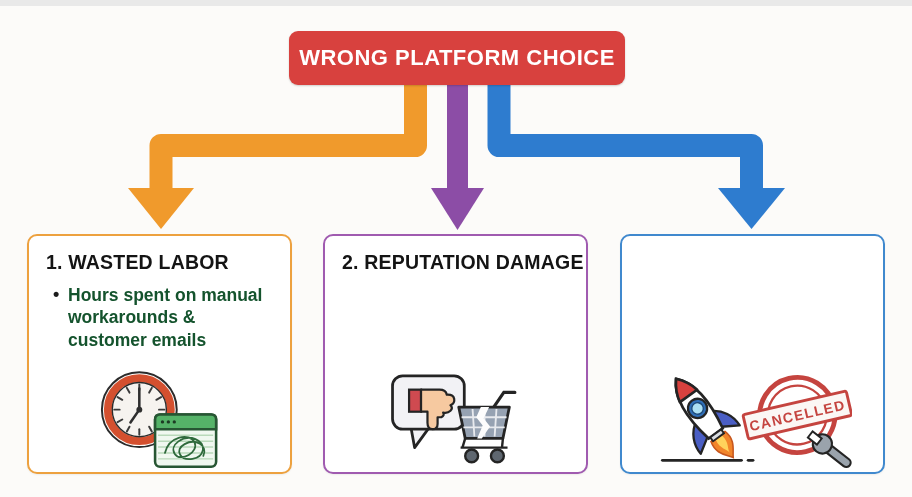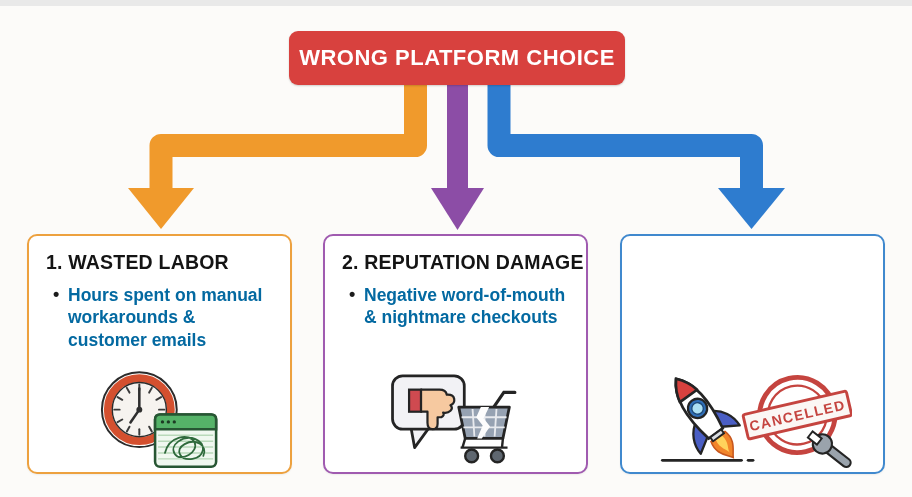--- a/index.html
+++ b/index.html
@@ -34,21 +34,21 @@
   }
   #box1{left:27px; border-color:var(--box1-border,#eda13f);}
   #box2{left:323px; border-color:var(--box2-border,#a05bb0);}
   #box3{left:620px; border-color:var(--box3-border,#4089ce);}
   .box-heading{
     font-size:19.5px; font-weight:bold; color:#141414; letter-spacing:.2px;
     margin:2px 0 10px 2px; white-space:nowrap;
   }
   .box ul{margin:0; padding:0 0 0 24px; list-style:none;}
   .box li{
-    position:relative; font-size:17.5px; font-weight:600; line-height:1.28; color:#0369a1;
+    position:relative; font-size:17.5px; font-weight:600; line-height:1.28; color:#14532d;
   }
   .box li::before{
     content:"•"; position:absolute; left:-15px; top:-1px; font-size:18px; color:#1c1c1c;
   }
   .icon-wrap{position:absolute; bottom:2px; left:50%; transform:translateX(-50%); line-height:0;}
   #box3 .icon-wrap{bottom:3px;}
   .stamp-text{
     font-family:"Liberation Sans", sans-serif; font-weight:bold; font-size:14.5px;
     letter-spacing:1.4px; fill:var(--stamp-red,#c23b35);
   }
@@ -116,23 +116,20 @@
             <line x1="63" y1="87" x2="119" y2="87"></line>
           <line x1="63" y1="93" x2="119" y2="93"></line>
         </g>
         <path d="M70 87 C74 70 95 66 100 76 C105 86 86 97 80 88 C74 79 89 68 101 73 C113 78 110 91 98 93 C86 95 79 84 90 78 C101 72 114 79 109 90" fill="none" stroke="#2f6a3c" stroke-width="1.8" stroke-linecap="round"></path>
       </svg>
     </div>
   </div>
 
   <div class="box" id="box2">
     <div class="box-heading">2. REPUTATION DAMAGE</div>
-    <ul>
-      <li>Negative word-of-mouth &amp; nightmare checkouts</li>
-    </ul>
     <div class="icon-wrap">
       <svg width="138" height="100" viewBox="0 0 150 108" xmlns="http://www.w3.org/2000/svg">
         <path d="M26 62 L46 62 L30 84 Z" fill="#f2f2f5" stroke="#242424" stroke-width="3" stroke-linejoin="round"></path>
         <rect x="6" y="6" width="78" height="58" rx="11" fill="#f2f2f5" stroke="#242424" stroke-width="3"></rect>
         <rect x="24" y="21" width="13" height="24" fill="#cf4a50" stroke="#242424" stroke-width="2.4"></rect>
         <path d="M37 21 L57 21 Q64 21 65 26.5 Q72 26 73 31 Q74 36 69 38 Q72 41 69 44 Q66 47 61 46 Q63 49 59 51 L55 51 L55 58 Q55 64 49.5 64 Q44 64 44 57 L44 45 L37 45 Z" fill="#f6c9a0" stroke="#242424" stroke-width="2.4" stroke-linejoin="round"></path>
         <path d="M116 40 L127 24 L139 24" fill="none" stroke="#242424" stroke-width="3.4" stroke-linecap="round"></path>
         <polygon points="78,40 133,40 126,74 85,74" fill="#96a2b2" stroke="#242424" stroke-width="3" stroke-linejoin="round"></polygon>
         <g stroke="#e8eaee" stroke-width="2">
           <line x1="93" y1="42" x2="95" y2="72"></line>

